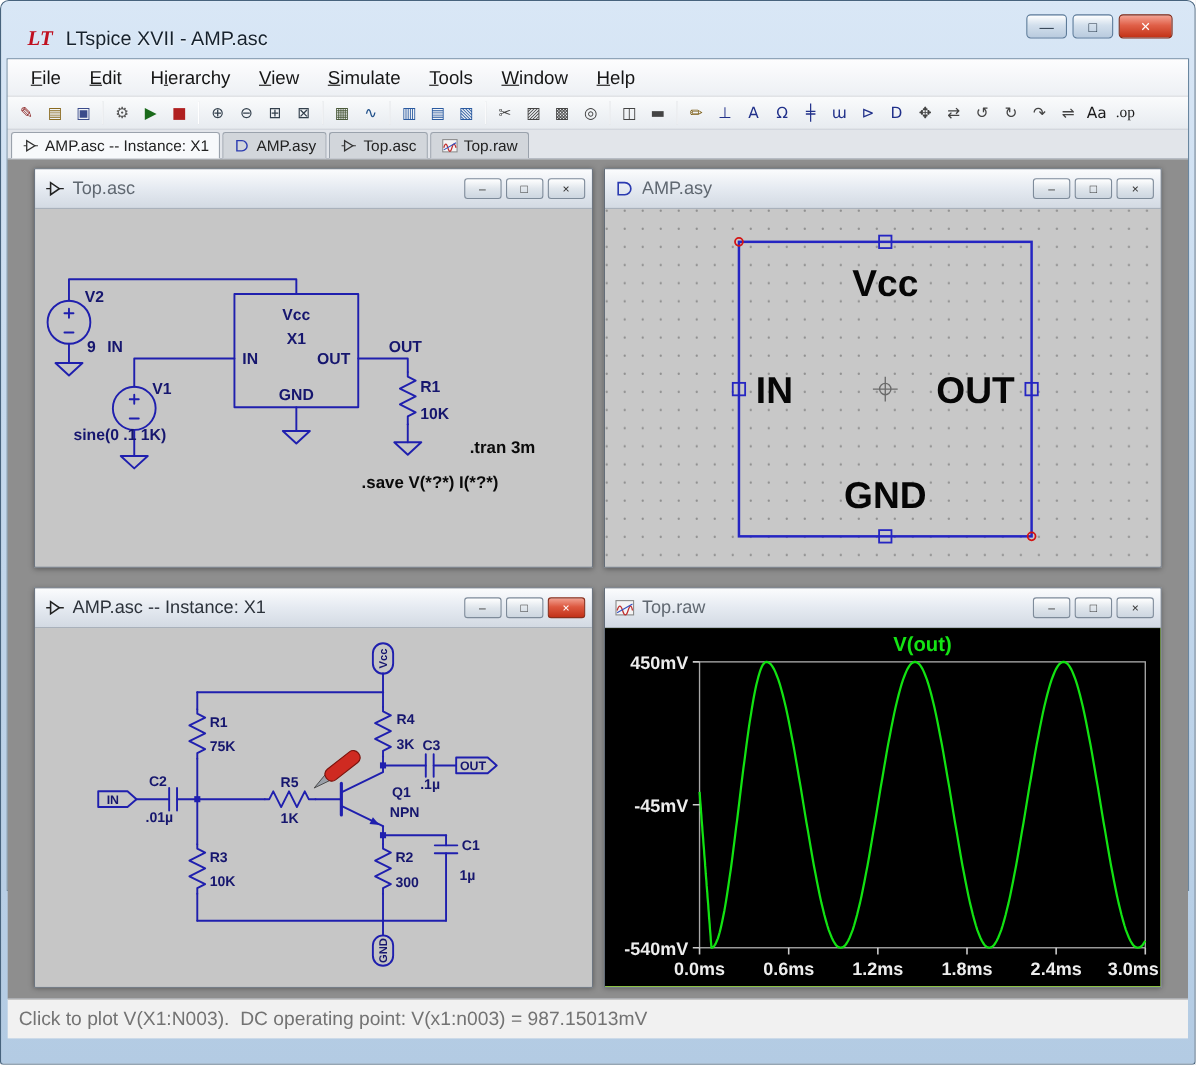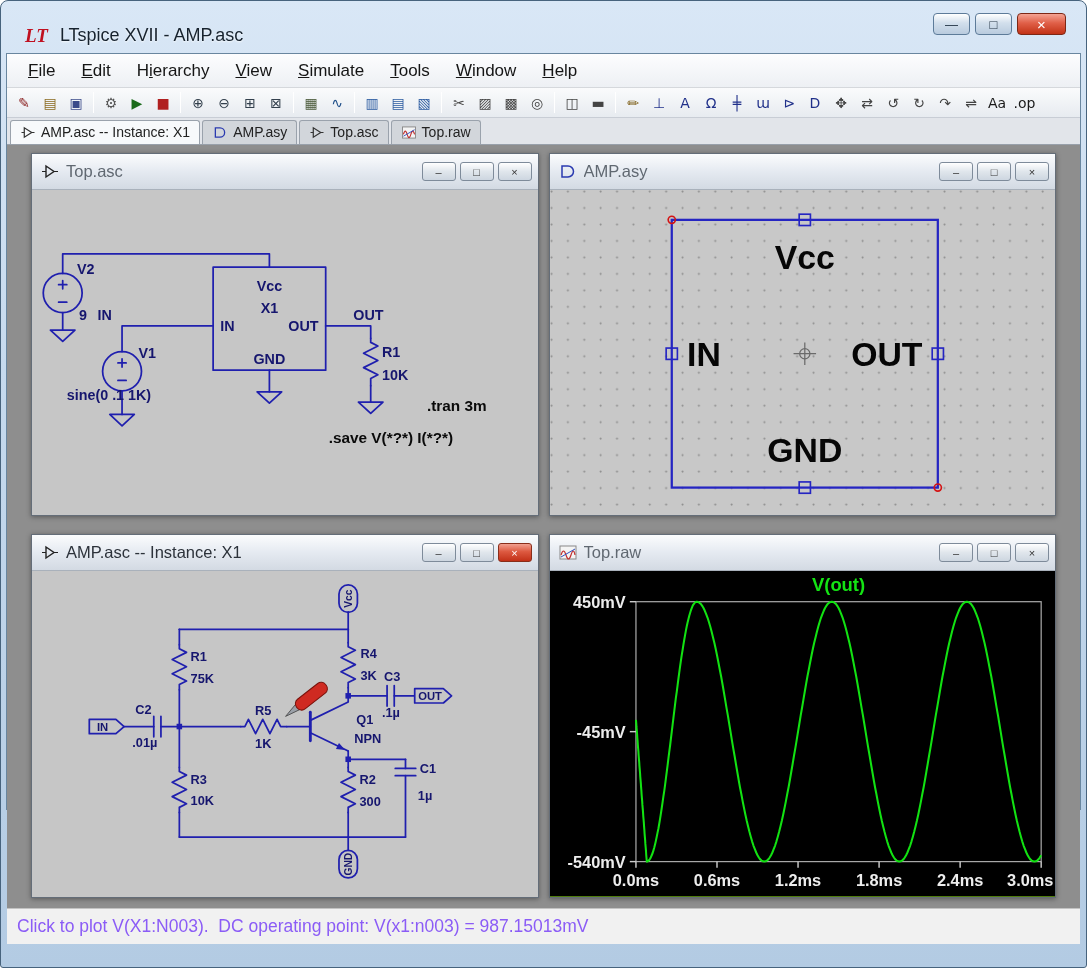--- a/index.html
+++ b/index.html
@@ -93,21 +93,21 @@
 
   
   .wv-frame{ fill:none; stroke:#a8a8a8; stroke-width:1.2; }
   .wv-title{ font:bold 18px "Liberation Sans",sans-serif; fill:#14e414; }
   .wv-lab{ font:bold 16px "Liberation Sans",sans-serif; fill:#ededed; }
   .wv-tick{ stroke:#cccccc; stroke-width:1.4; }
   .wv-trace{ fill:none; stroke-width:2; stroke-linejoin:round; }
 
   .statusbar{ flex:0 0 36px; display:flex; align-items:center; padding:0 10px;
     background:#f1f1f1; border-top:1px solid #c3c3c3;
-    font-size:17.5px; color:#8b5cf6; white-space:pre; }
+    font-size:17.5px; color:#737373; white-space:pre; }
 </style>
 </head>
 <body>
 
 <div class="frame">
 
   <div class="titlebar">
     <span class="logo">LT</span>
     <span class="title">LTspice XVII - AMP.asc</span>
   </div>
@@ -166,21 +166,21 @@
         <button class="tb-btn" style="color: rgb(32, 48, 138);">ɯ</button>
         <button class="tb-btn" style="color: rgb(32, 48, 138);">⊳</button>
         <button class="tb-btn" style="color: rgb(32, 48, 138);">D</button>
         <button class="tb-btn" style="color: rgb(68, 68, 68);">✥</button>
         <button class="tb-btn" style="color: rgb(68, 68, 68);">⇄</button>
         <button class="tb-btn" style="color: rgb(68, 68, 68);">↺</button>
         <button class="tb-btn" style="color: rgb(68, 68, 68);">↻</button>
         <button class="tb-btn" style="color: rgb(68, 68, 68);">↷</button>
         <button class="tb-btn" style="color: rgb(68, 68, 68);">⇌</button>
         <button class="tb-btn" style="color: rgb(26, 26, 26);">Aa</button>
-        <button class="tb-btn" style="color: rgb(26, 26, 26);">.op</button>
+        <button class="tb-btn" style="color: rgb(26, 26, 26); font-family: Liberation Serif, serif;">.op</button>
       </div>
     <div class="tabbar" id="tabbar">
         <div class="tab active">
           <span class="tab-icon">
             <svg viewBox="0 0 16 14" width="16" height="13">
               <path d="M1,7 h3 M12,7 h3" stroke="#333" stroke-width="1.1" fill="none"></path>
               <polygon points="4,2 4,12 12,7" fill="none" stroke="#333" stroke-width="1.3"></polygon>
             </svg>
           </span>
           <span>AMP.asc -- Instance: X1</span>

